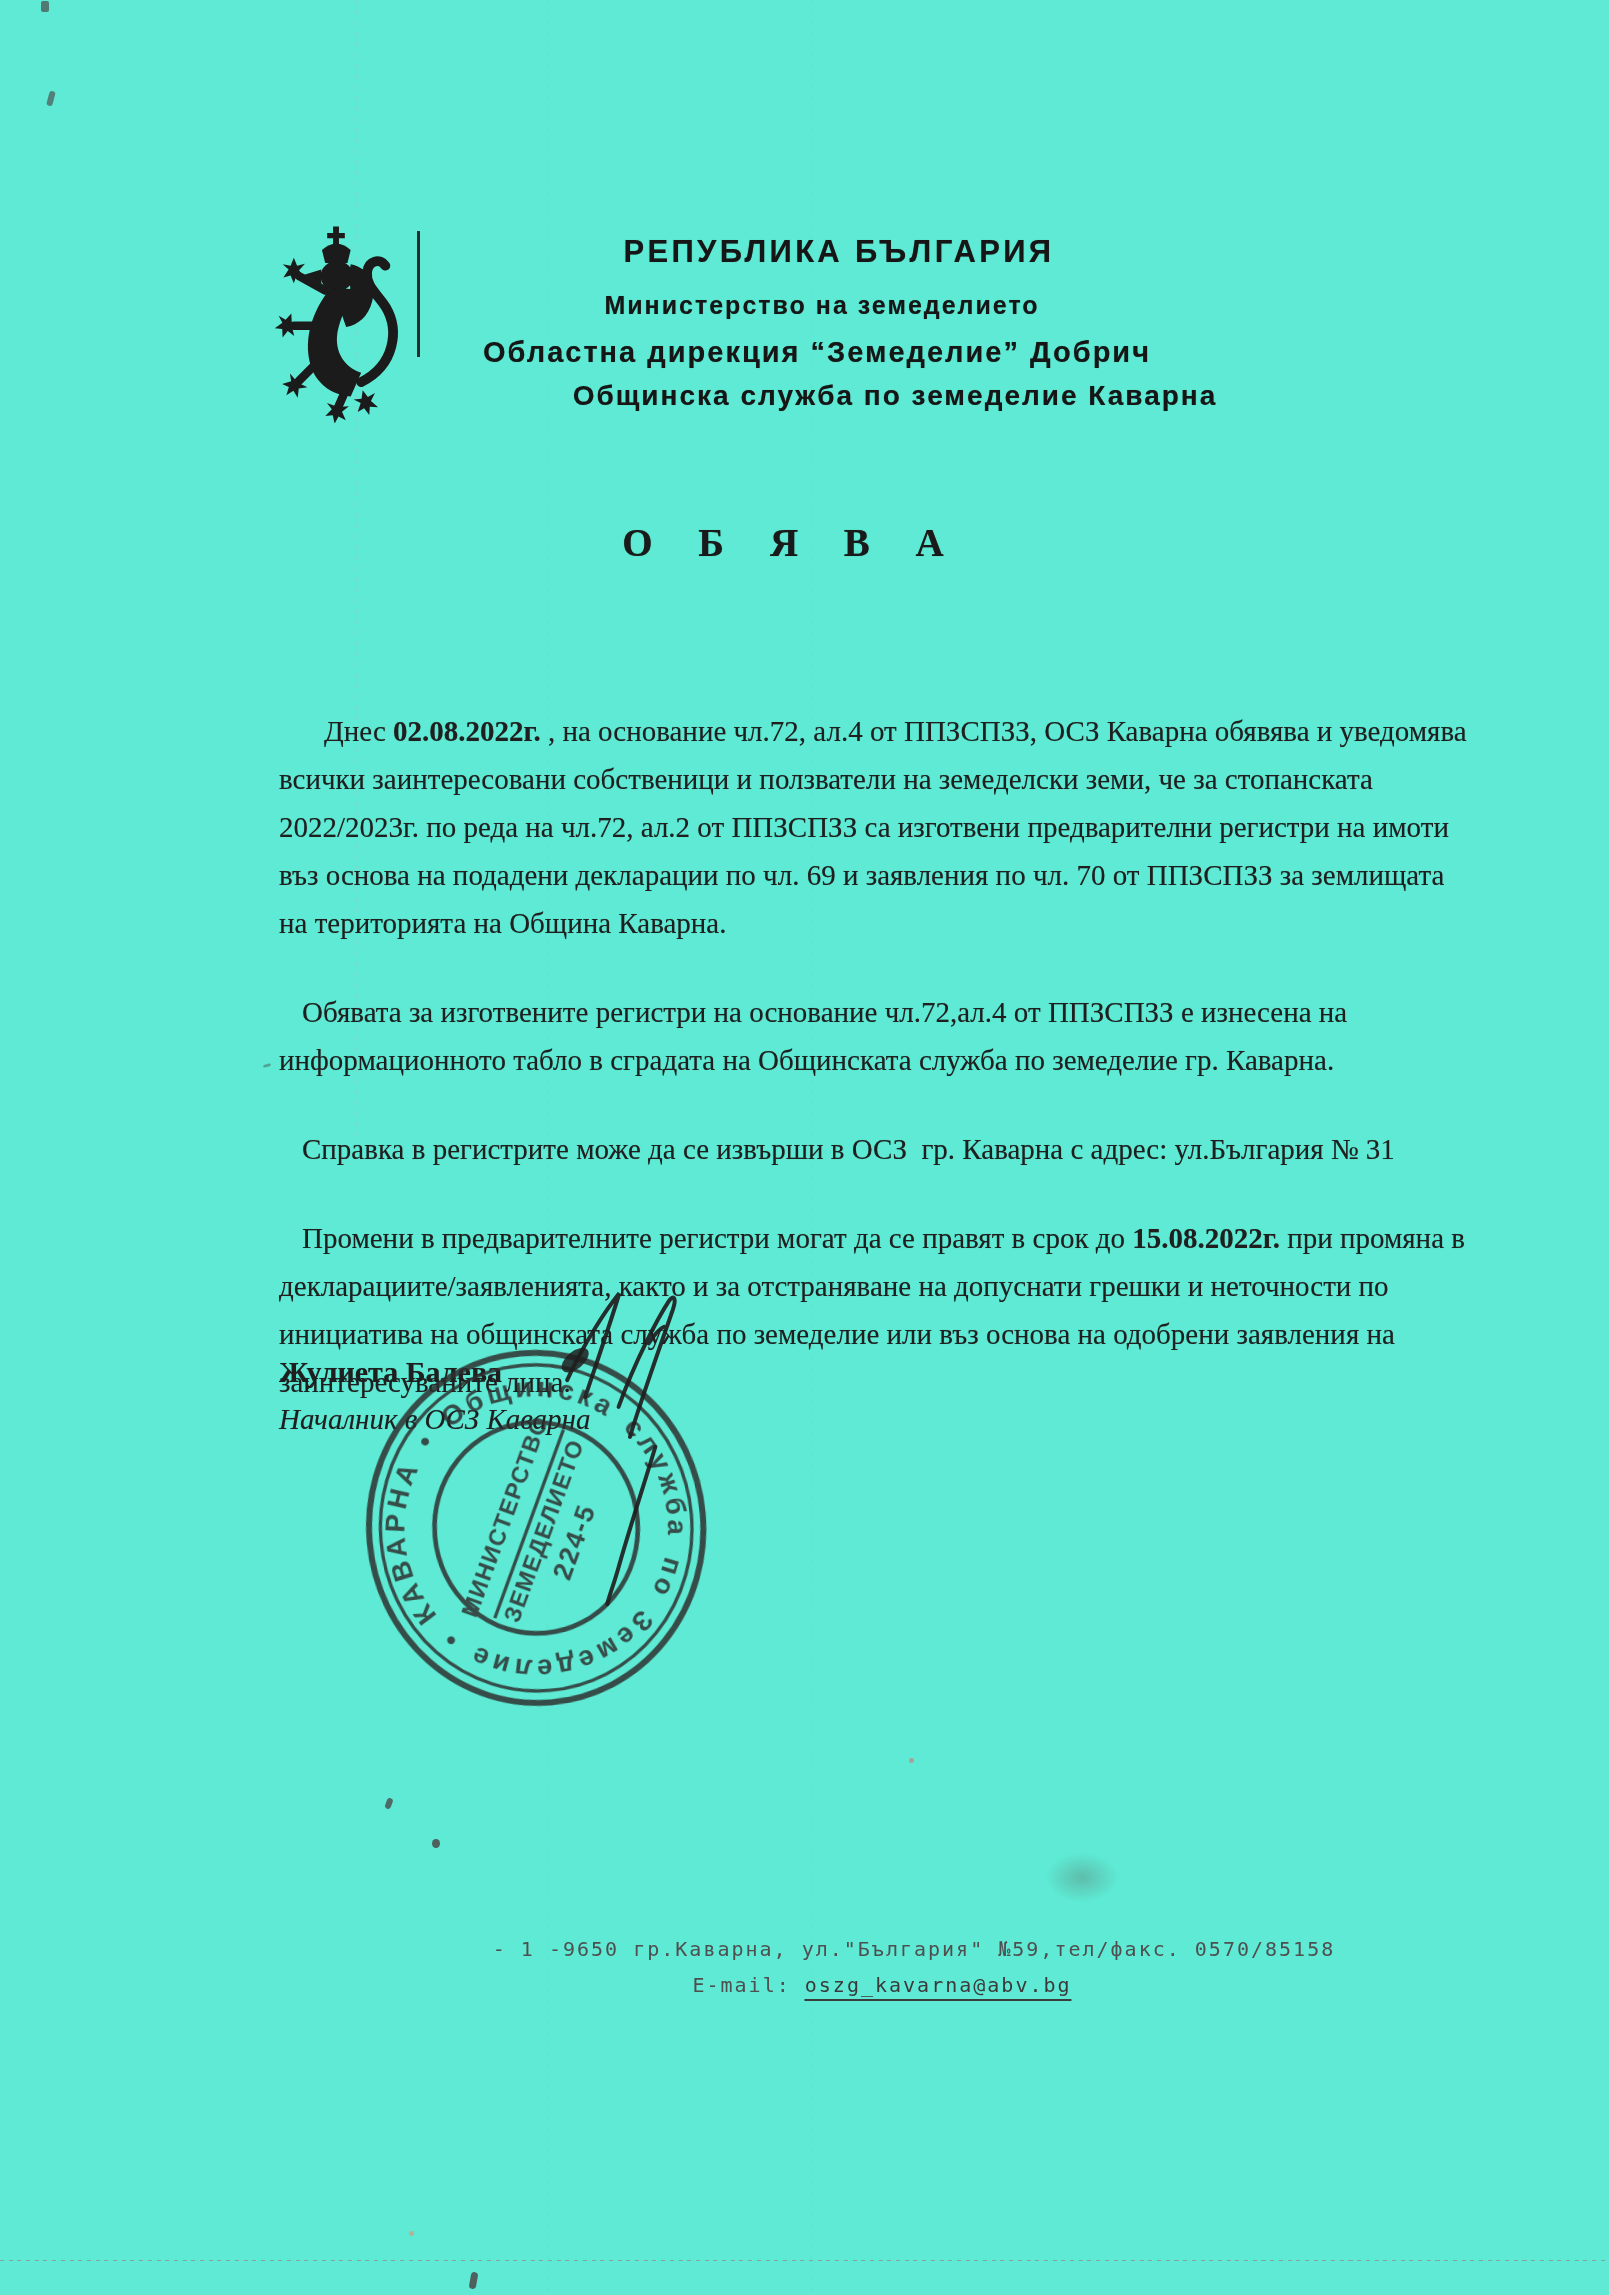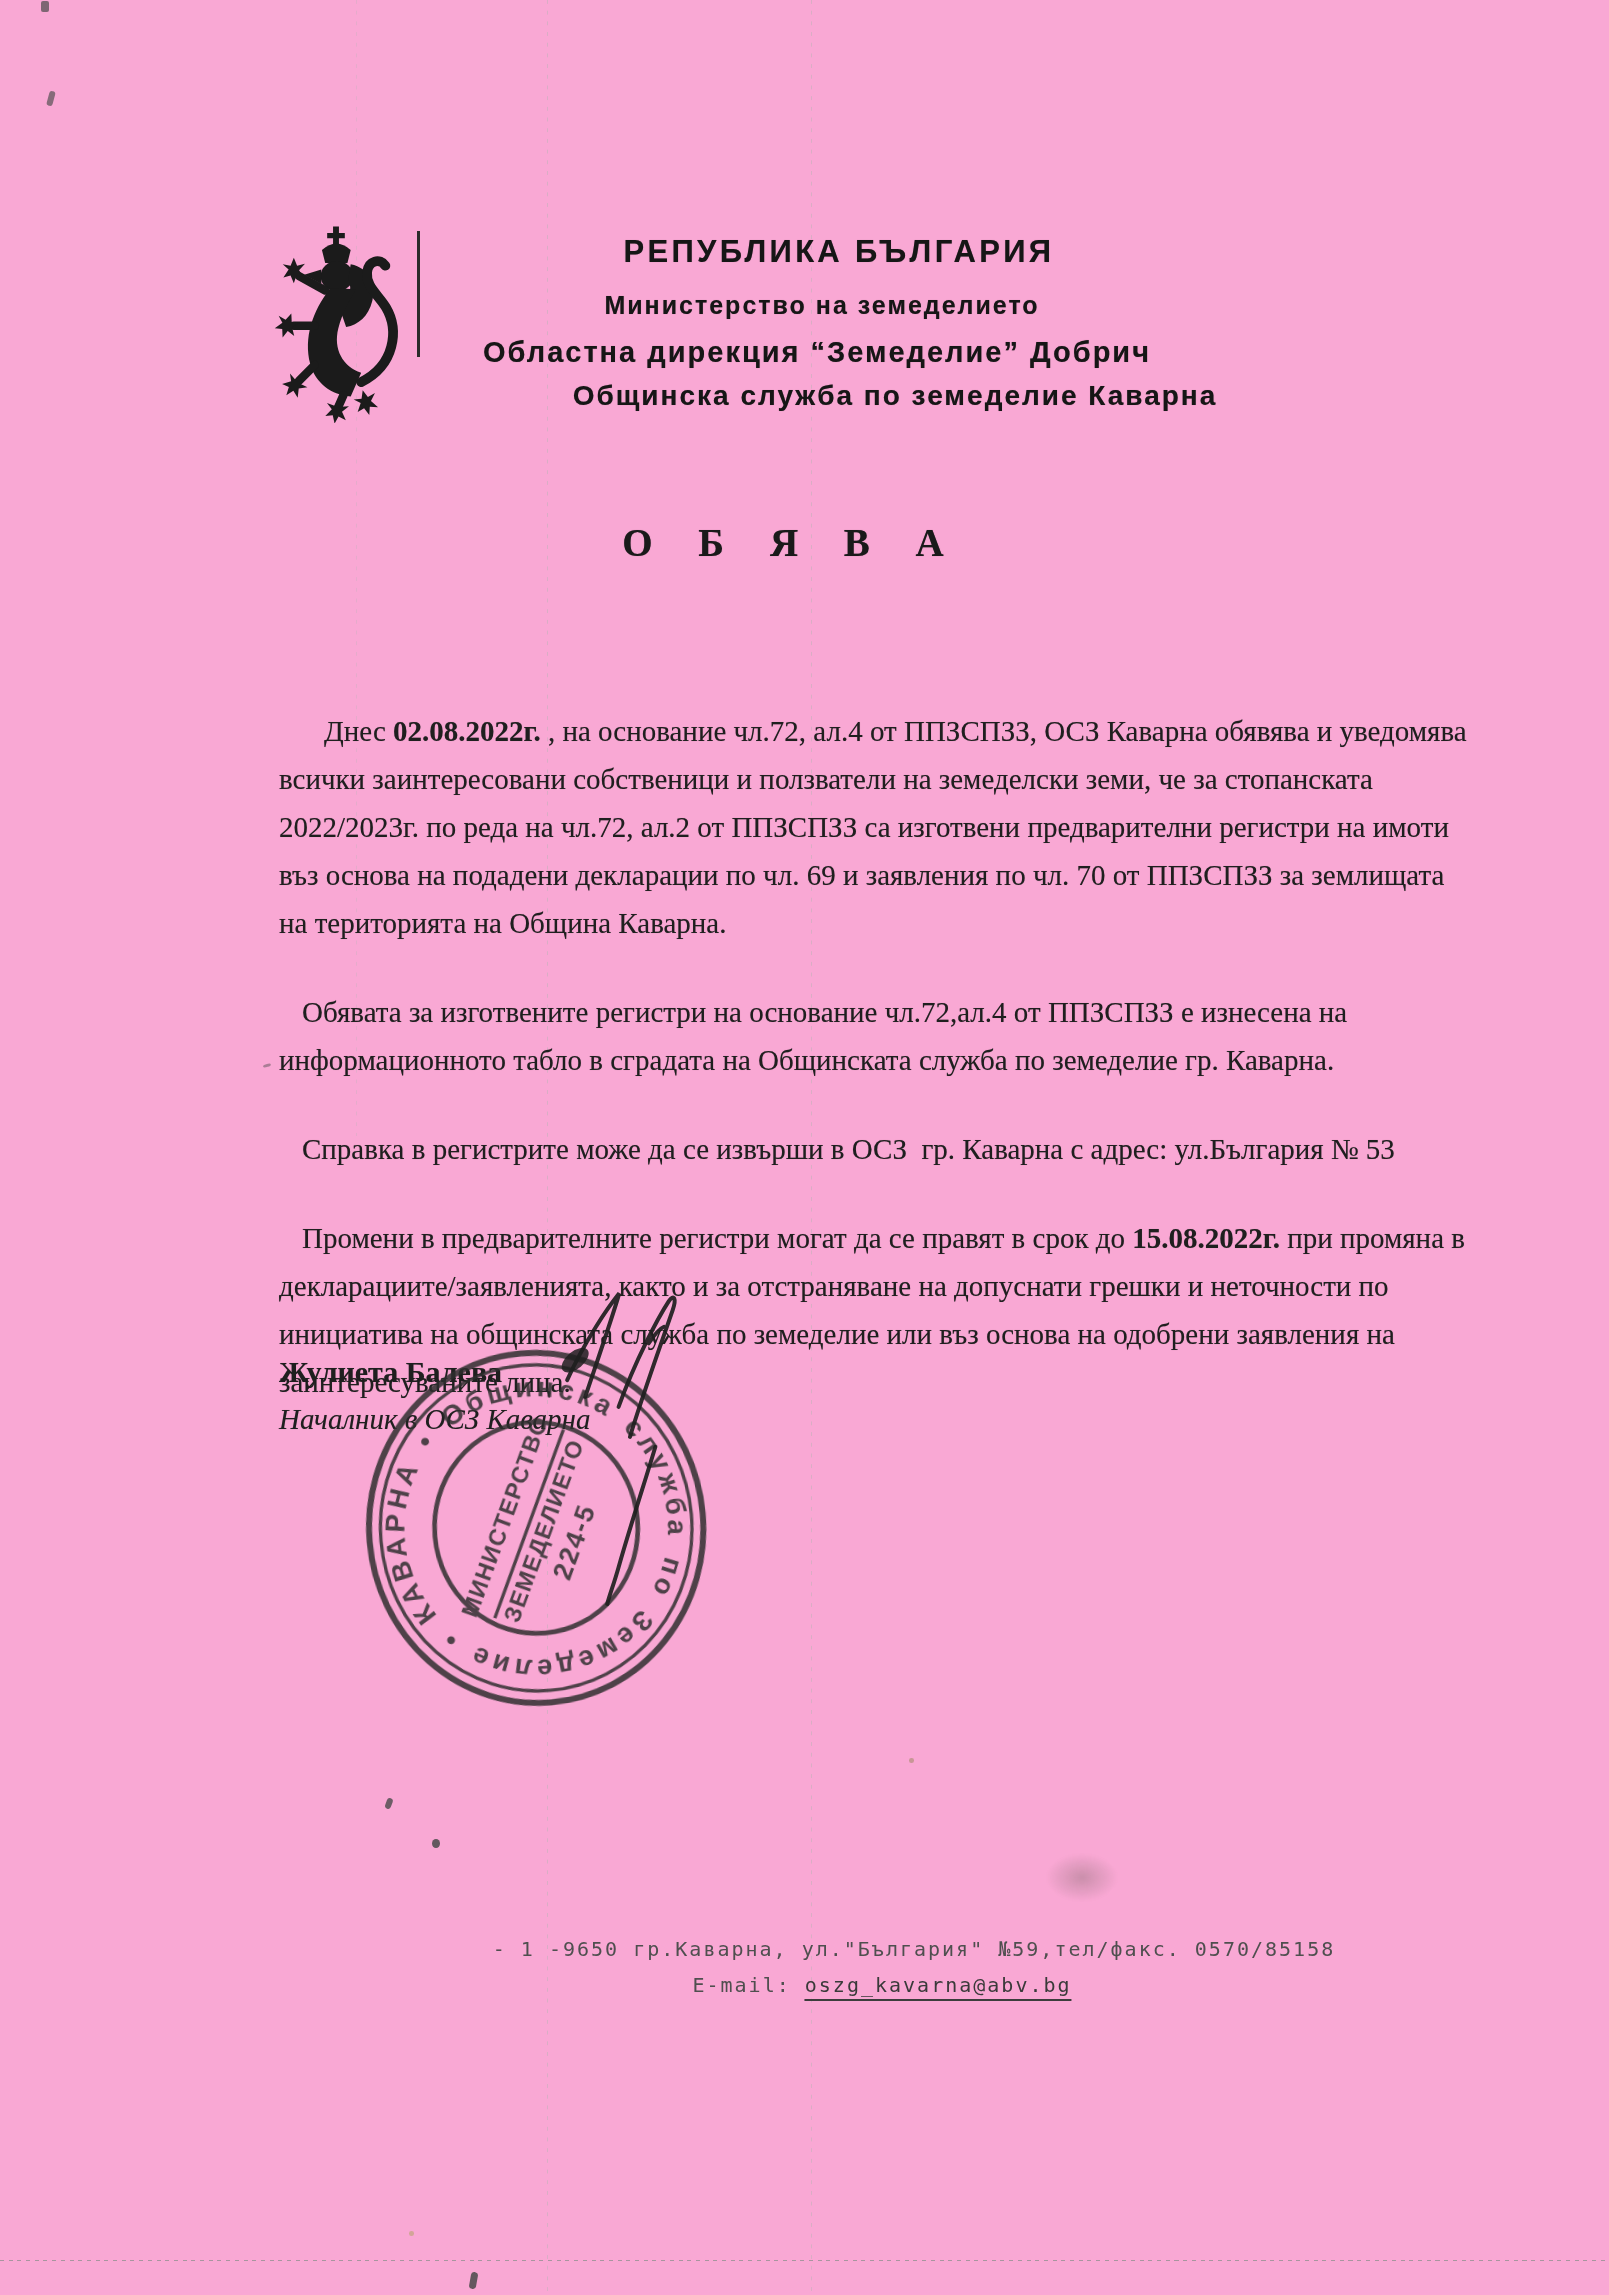--- a/index.html
+++ b/index.html
@@ -1,16 +1,16 @@
 <!DOCTYPE html>
 <html style="font-size:10.7px"><head>
 <meta charset="utf-8">
 <style>
   html,body{margin:0;padding:0;background:#e8e8e6;}
-  #page{position:relative;width:1610px;height:2295px;background:#f9a8d4;overflow:hidden;
+  #page{position:relative;width:1610px;height:2295px;background:#5eead4;overflow:hidden;
         font-family:"Liberation Serif",serif;color:#1f1f1f;}
   
   .hline{position:absolute;transform:translateX(-50%);white-space:nowrap;
          font-family:"Liberation Sans",sans-serif;font-weight:bold;color:#161616;
          text-shadow:0 0 0.7px rgba(10,10,10,.45);}
   #h0{left:839px;top:234px;font-size:31px;letter-spacing:3.3px;}
   #h1{left:822px;top:291px;font-size:25px;letter-spacing:2px;}
   #h2{left:817px;top:336px;font-size:29px;letter-spacing:2px;}
   #h3{left:895px;top:380px;font-size:28px;letter-spacing:2px;}
   #emblem{position:absolute;left:269px;top:226px;width:134px;height:197px;}
@@ -110,21 +110,21 @@
   <div class="hline" id="h0">РЕПУБЛИКА БЪЛГАРИЯ</div>
   <div class="hline" id="h1">Министерство на земеделието</div>
   <div class="hline" id="h3">Общинска служба по земеделие Каварна</div>
   <div class="hline" id="h2">Областна дирекция “Земеделие” Добрич</div>
 
   <div id="title">О Б Я В А</div>
 
   <div id="body-text">
       <p><span>Днес </span><b>02.08.2022г.</b><span> , на основание чл.72, ал.4 от ППЗСПЗЗ, ОСЗ Каварна обявява и уведомява всички заинтересовани собственици и ползватели на земеделски земи, че за стопанската 2022/2023г. по реда на чл.72, ал.2 от ППЗСПЗЗ са изготвени предварителни регистри на имоти въз основа на подадени декларации по чл. 69 и заявления по чл. 70 от ППЗСПЗЗ за землищата на територията на Община Каварна.</span></p>
       <p><span>Обявата за изготвените регистри на основание чл.72,ал.4 от ППЗСПЗЗ е изнесена на информационното табло в сградата на Общинската служба по земеделие гр. Каварна.</span></p>
-      <p><span>Справка в регистрите може да се извърши в ОСЗ  гр. Каварна с адрес: ул.България № 53</span></p>
+      <p><span>Справка в регистрите може да се извърши в ОСЗ  гр. Каварна с адрес: ул.България № 31</span></p>
       <p><span>Промени в предварителните регистри могат да се правят в срок до </span><b>15.08.2022г.</b><span> при промяна в декларациите/заявленията, както и за отстраняване на допуснати грешки и неточности по инициатива на общинската служба по земеделие или въз основа на одобрени заявления на заинтересуваните лица.</span></p>
     </div>
 
   <div id="sig-name">Жулиета Балева</div>
   <div id="sig-role">Началник в ОСЗ Каварна</div>
 
   <svg id="stamp" viewBox="0 0 525 555">
     <ellipse cx="262" cy="278" rx="250" ry="262" fill="none" stroke="#2e2e2e" stroke-width="9"></ellipse>
     <ellipse cx="262" cy="278" rx="233" ry="244" fill="none" stroke="#2e2e2e" stroke-width="5"></ellipse>
     <ellipse cx="262" cy="278" rx="152" ry="158" fill="none" stroke="#2e2e2e" stroke-width="7"></ellipse>

